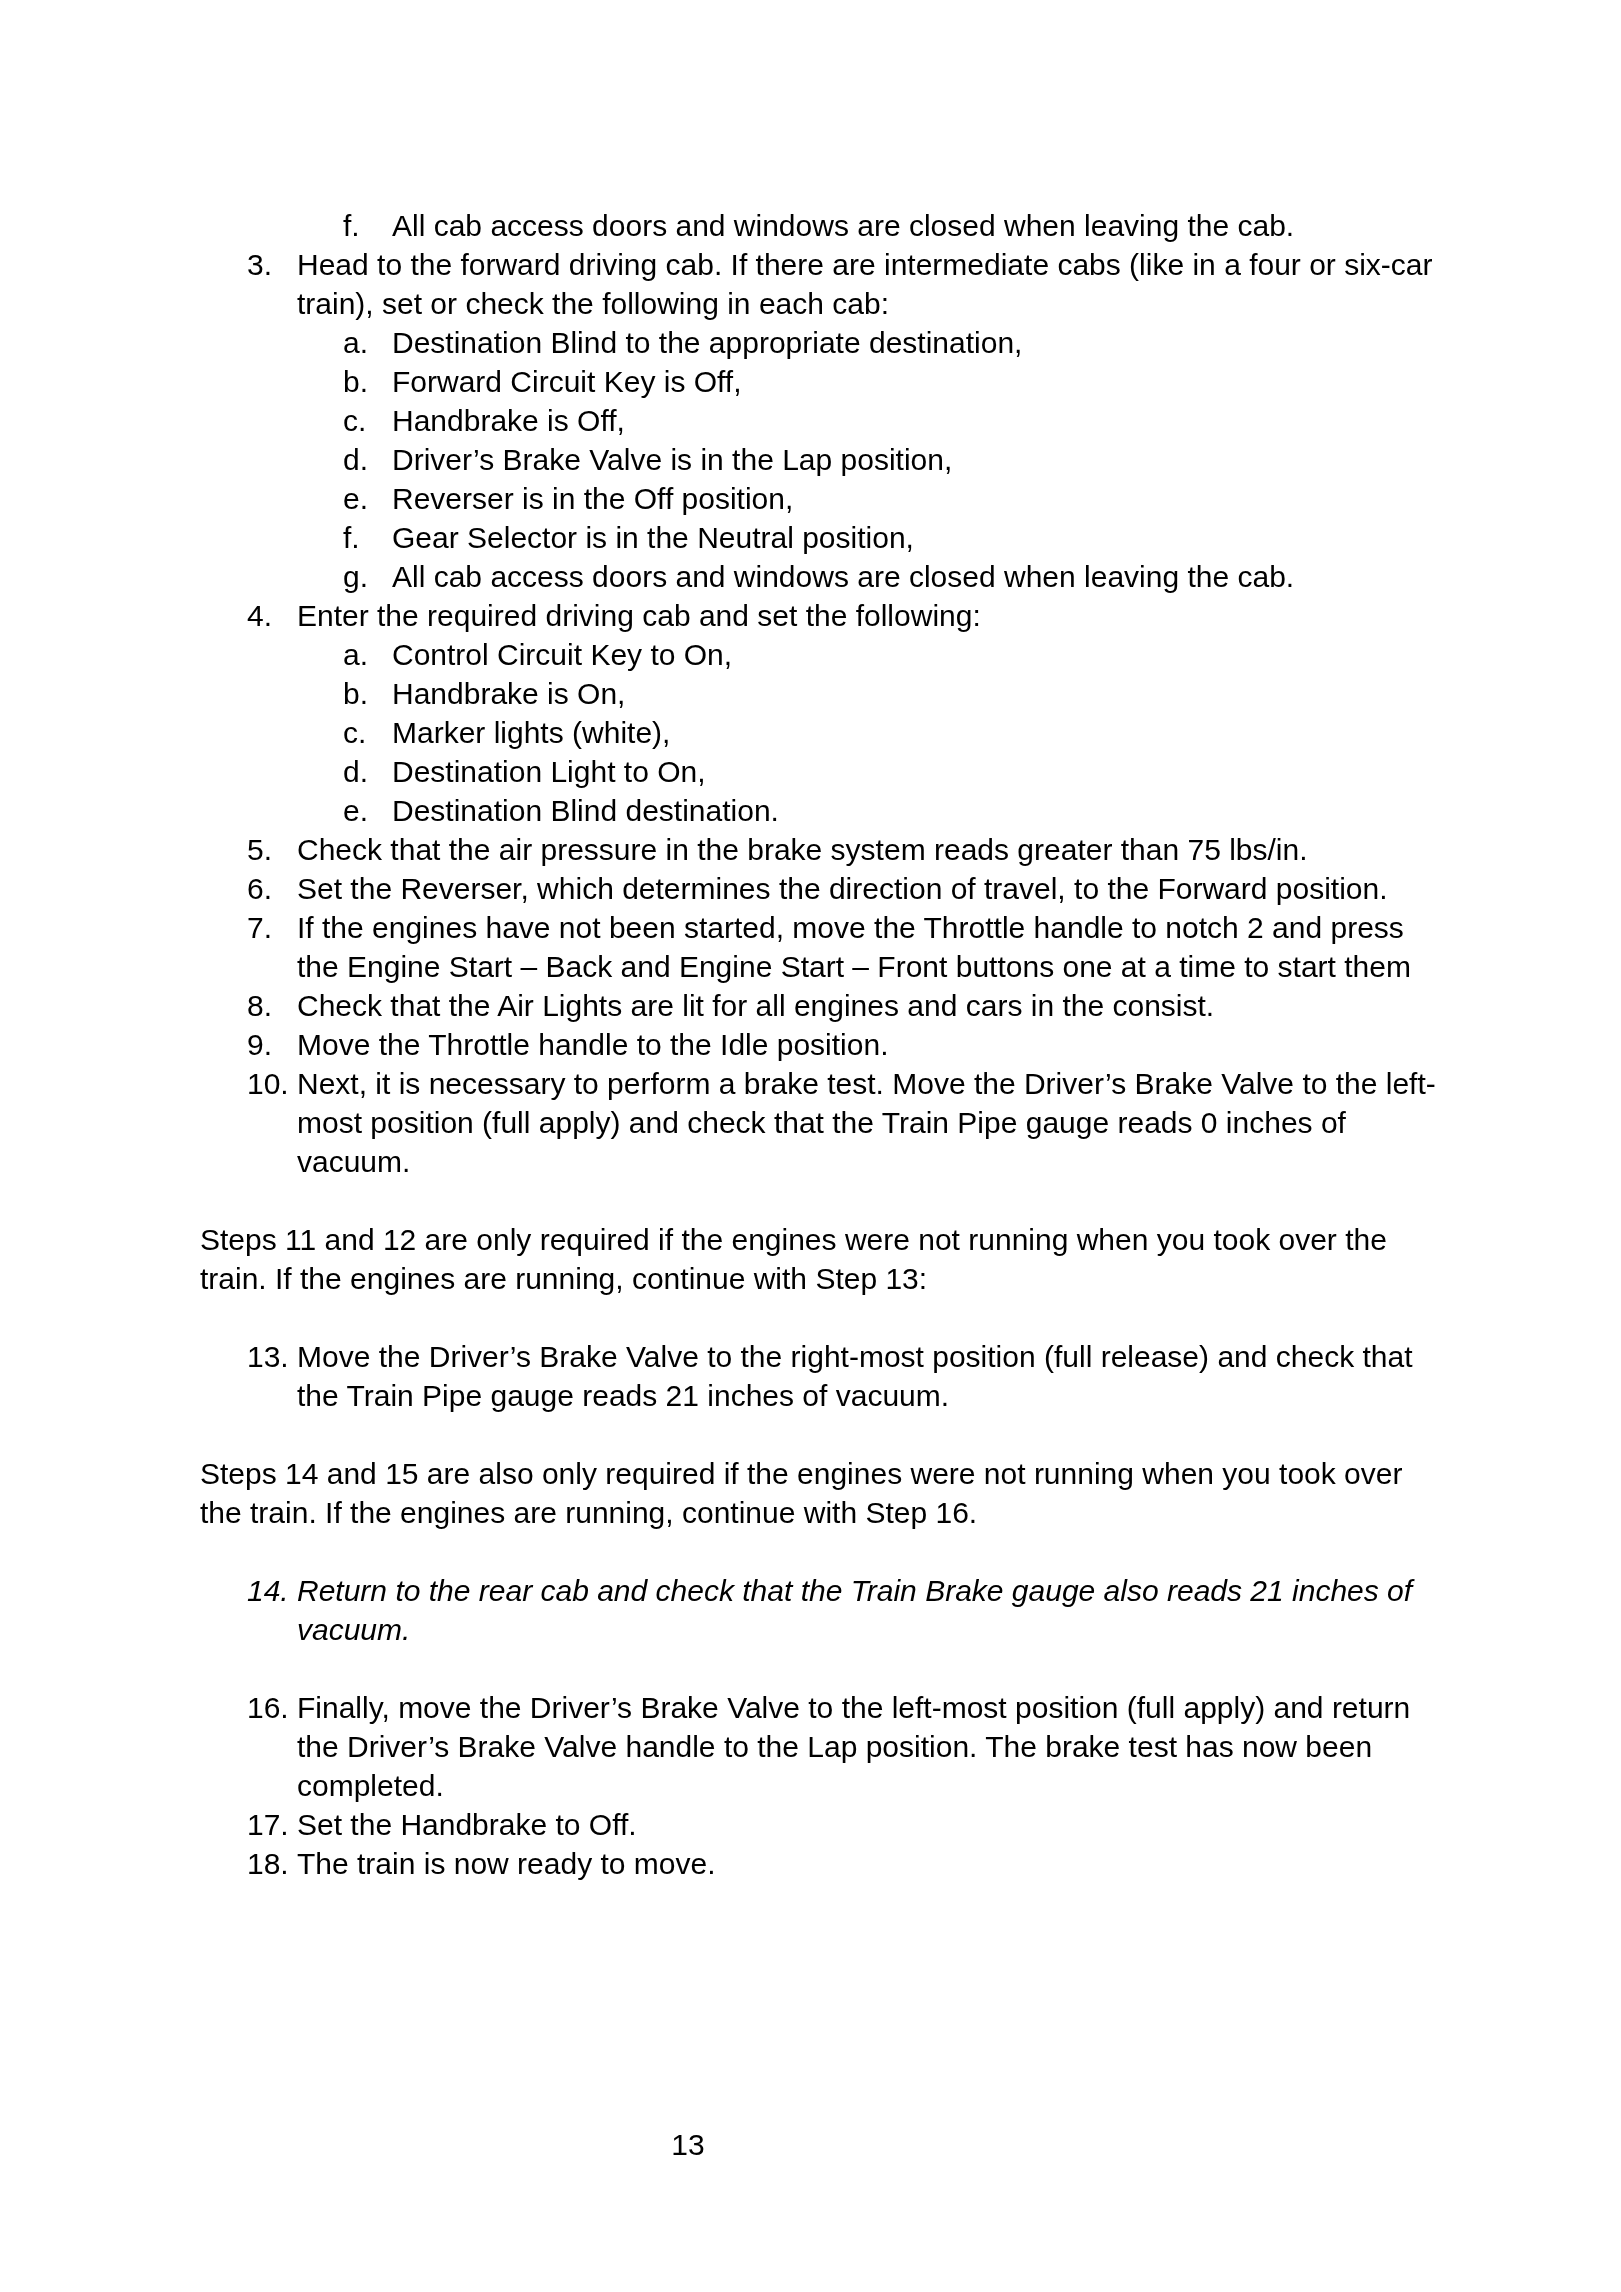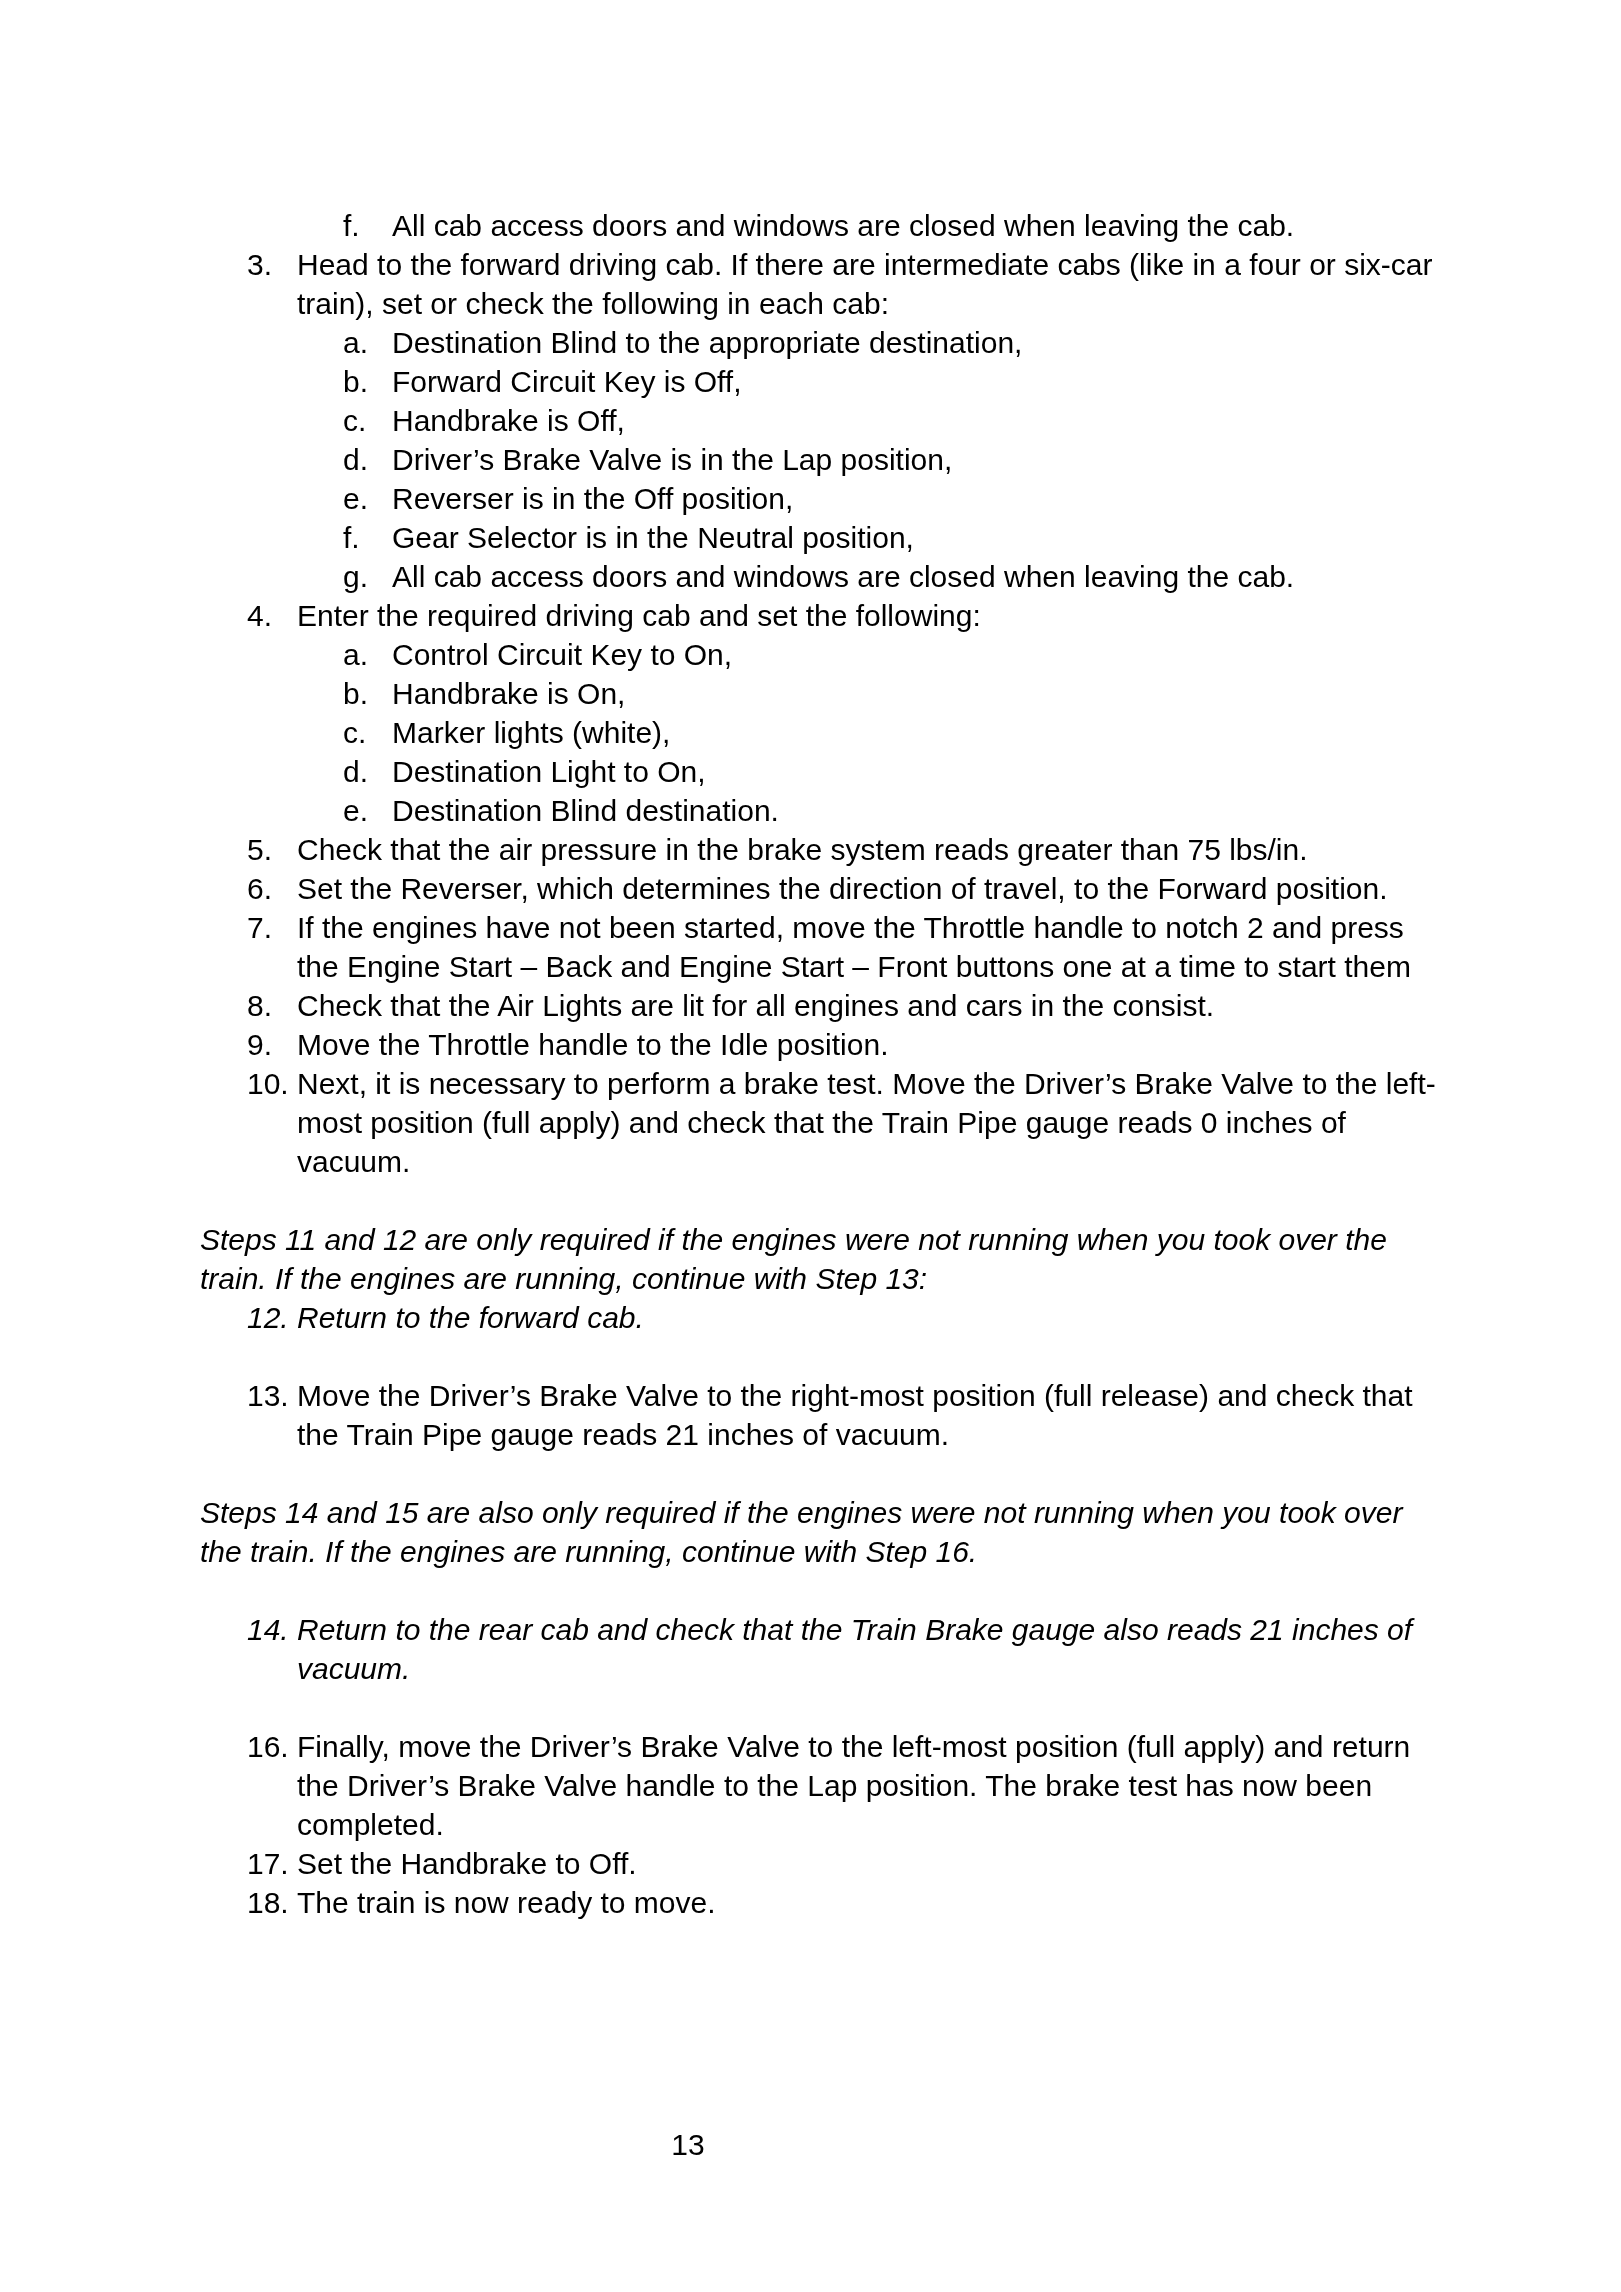--- a/index.html
+++ b/index.html
@@ -18,21 +18,21 @@
     top: 206px;
     width: 1245px;
     font-size: 30px;
     line-height: 39px;
   }
   .blk { position: relative; }
   .item { padding-left: 97px; }
   .item > .marker { position: absolute; left: 47px; top: 0; }
   .sub { padding-left: 192px; }
   .sub > .marker { position: absolute; left: 143px; top: 0; }
-  .note { font-style: italic; }
+  .note { }
   .it { font-style: italic; }
   .gap { margin-top: 39px; }
   #pagenum {
     position: absolute;
     left: 0;
     top: 2125px;
     width: 1376px;
     text-align: center;
     font-size: 30px;
     line-height: 39px;
@@ -146,24 +146,20 @@
   <div class="blk item">
     <span class="marker">10.</span>
     <span class="text">Next, it is necessary to perform a brake test. Move the Driver’s Brake Valve to the left-most position (full apply) and check that the Train Pipe gauge reads 0 inches of vacuum.</span>
   </div>
 
   <div class="blk note gap">
     <span class="text">Steps 11 and 12 are only required if the engines were not running when you took over the train. If the engines are running, continue with Step 13:</span>
   </div>
 
 
-  <div class="blk item it">
-    <span class="marker">12.</span>
-    <span class="text">Return to the forward cab.</span>
-  </div>
 
   <div class="blk item gap">
     <span class="marker">13.</span>
     <span class="text">Move the Driver’s Brake Valve to the right-most position (full release) and check that the Train Pipe gauge reads 21 inches of vacuum.</span>
   </div>
 
   <div class="blk note gap">
     <span class="text">Steps 14 and 15 are also only required if the engines were not running when you took over the train. If the engines are running, continue with Step 16.</span>
   </div>
 

